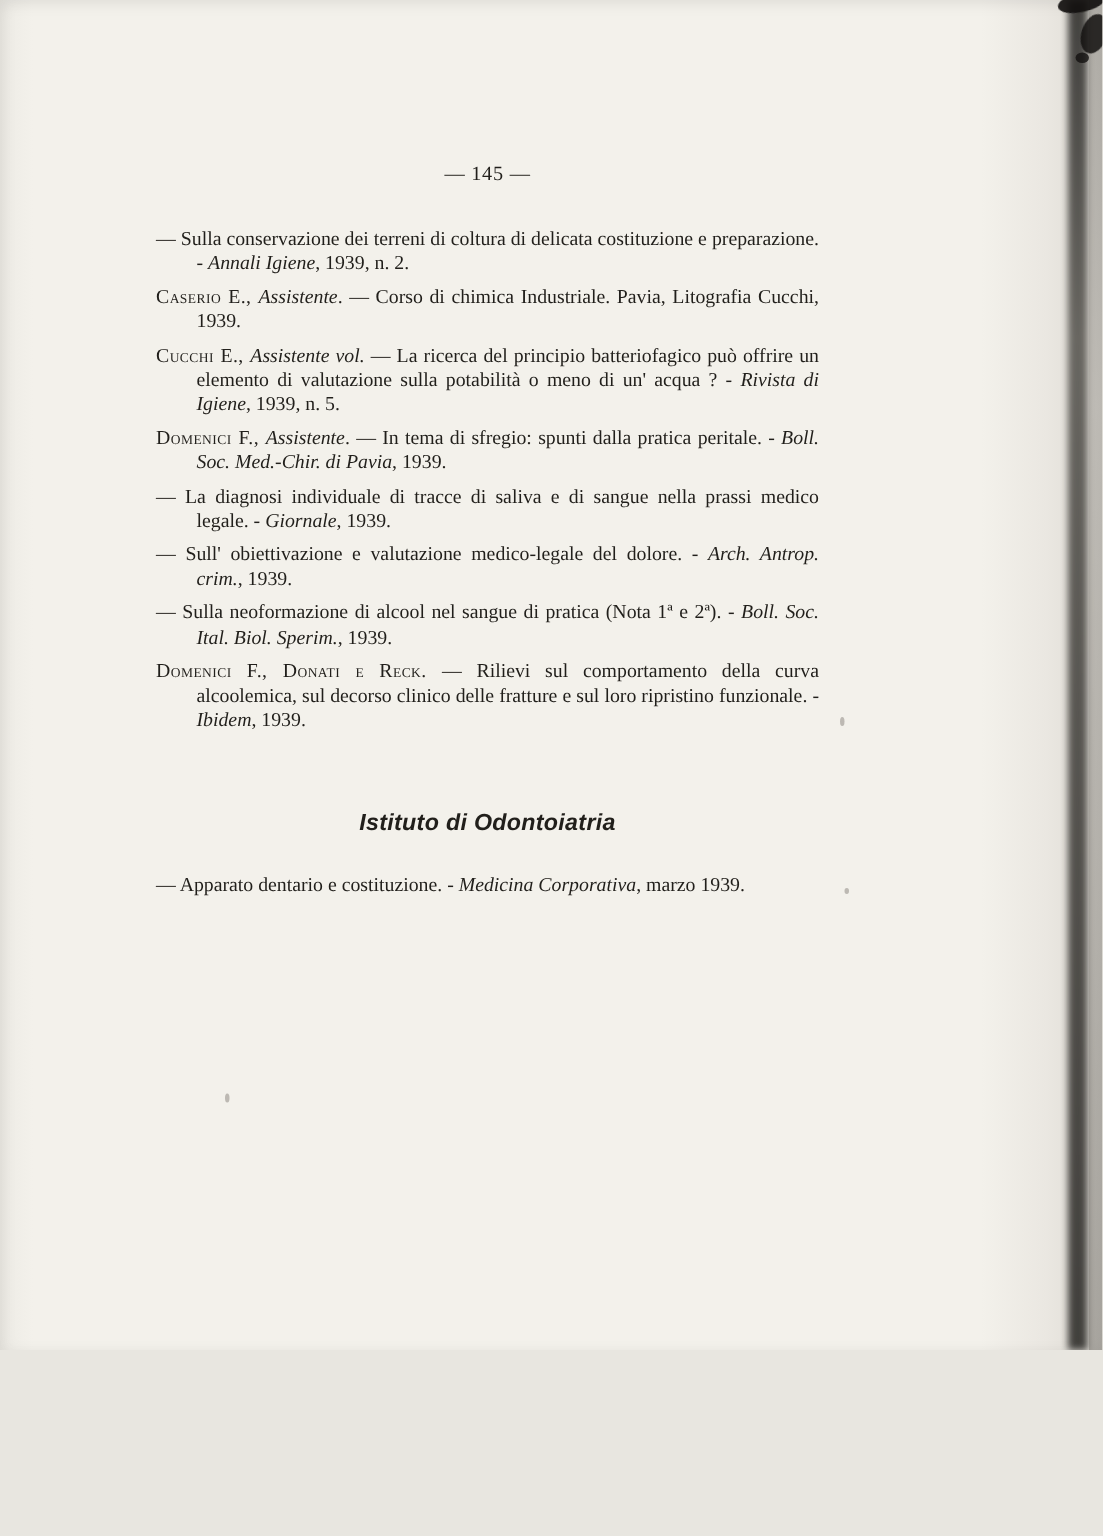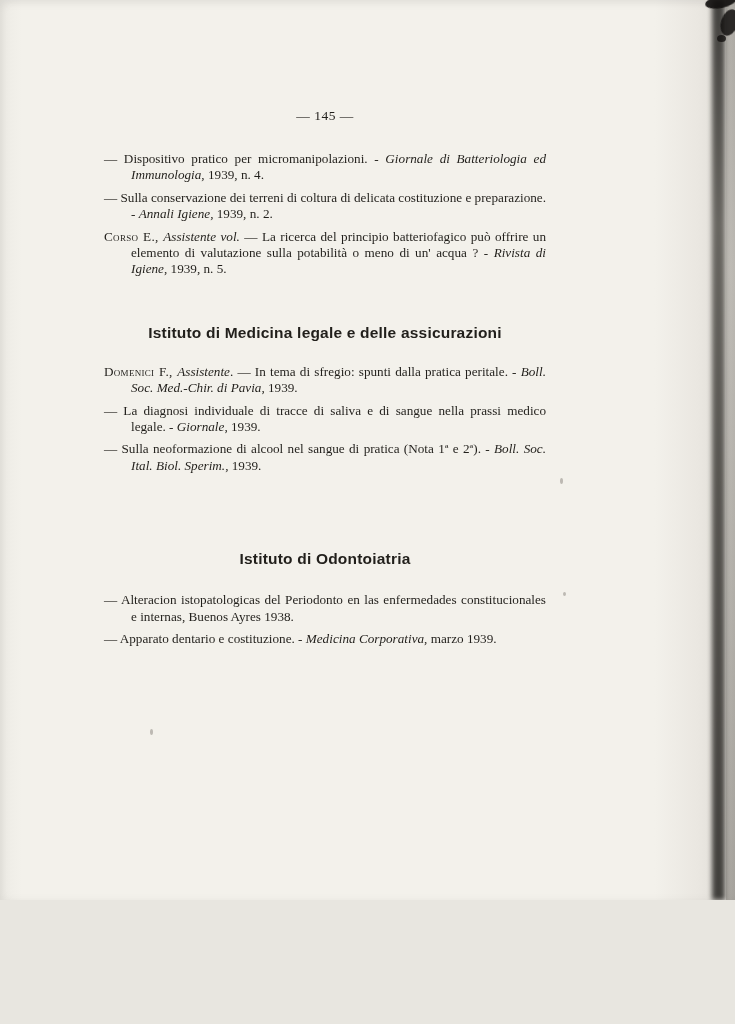--- a/index.html
+++ b/index.html
@@ -42,46 +42,46 @@
     text-align: justify; padding-left: 27px; text-indent: -27px;
   }
   .entry.author { margin-top: 5px; }
   .i  { font-style: italic; }
   .sc { font-variant: small-caps; letter-spacing: .3px; }
   .heading {
     font-family: "Liberation Sans", sans-serif; font-weight: bold;
     font-size: 15.5px; text-align: center; letter-spacing: .2px;
     margin: 46px 0 22px;
   }
-  .heading.odo { margin-top: 76px; margin-bottom: 24px; }
+  .heading.odo { margin-top: 52px; margin-bottom: 24px; font-style: italic; }
 </style>
 </head>
 <body>
 
 <div class="scan">
 
   <div class="page-content">
     <div class="page-number">— 145 —</div>
 
     <div class="entries">
-        <p class="entry"><span class="n">— Dispositivo pratico per micromanipolazioni. - </span><span class="i">Giornale di Batteriologia ed Immunologia</span><span class="n">, 1939, n. 4.</span></p>
         <p class="entry"><span class="n">— Sulla conservazione dei terreni di coltura di delicata costituzione e preparazione. - </span><span class="i">Annali Igiene</span><span class="n">, 1939, n. 2.</span></p>
-        <p class="entry author"><span class="sc">Corso E., </span><span class="i">Assistente vol.</span><span class="n"> — La ricerca del principio batteriofagico può offrire un elemento di valutazione sulla potabilità o meno di un' acqua ? - </span><span class="i">Rivista di Igiene</span><span class="n">, 1939, n. 5.</span></p>
+        <p class="entry author"><span class="sc">Caserio E., </span><span class="i">Assistente</span><span class="n">. — Corso di chimica Industriale. Pavia, Litografia Cucchi, 1939.</span></p>
+        <p class="entry author"><span class="sc">Cucchi E., </span><span class="i">Assistente vol.</span><span class="n"> — La ricerca del principio batteriofagico può offrire un elemento di valutazione sulla potabilità o meno di un' acqua ? - </span><span class="i">Rivista di Igiene</span><span class="n">, 1939, n. 5.</span></p>
       </div>
 
-    <h2 class="heading">Istituto di Medicina legale e delle assicurazioni</h2>
     <div class="entries">
         <p class="entry author"><span class="sc">Domenici F., </span><span class="i">Assistente</span><span class="n">. — In tema di sfregio: spunti dalla pratica peritale. - </span><span class="i">Boll. Soc. Med.-Chir. di Pavia</span><span class="n">, 1939.</span></p>
         <p class="entry"><span class="n">— La diagnosi individuale di tracce di saliva e di sangue nella prassi medico legale. - </span><span class="i">Giornale</span><span class="n">, 1939.</span></p>
+        <p class="entry"><span class="n">— Sull' obiettivazione e valutazione medico-legale del dolore. - </span><span class="i">Arch. Antrop. crim.</span><span class="n">, 1939.</span></p>
         <p class="entry"><span class="n">— Sulla neoformazione di alcool nel sangue di pratica (Nota 1ª e 2ª). - </span><span class="i">Boll. Soc. Ital. Biol. Sperim.</span><span class="n">, 1939.</span></p>
+        <p class="entry author"><span class="sc">Domenici F., Donati e Reck. </span><span class="n">— Rilievi sul comportamento della curva alcoolemica, sul decorso clinico delle fratture e sul loro ripristino funzionale. - </span><span class="i">Ibidem</span><span class="n">, 1939.</span></p>
       </div>
 
     <h2 class="heading odo">Istituto di Odontoiatria</h2>
     <div class="entries">
-        <p class="entry"><span class="n">— Alteracion istopatologicas del Periodonto en las enfermedades constitucionales e internas, Buenos Ayres 1938.</span></p>
         <p class="entry"><span class="n">— Apparato dentario e costituzione. - </span><span class="i">Medicina Corporativa</span><span class="n">, marzo 1939.</span></p>
       </div>
   </div>
 
   <div class="edge-band"></div>
   <div class="edge-outer"></div>
   <div class="corner-mark mark-a"></div>
   <div class="corner-mark mark-b"></div>
   <div class="corner-mark mark-c"></div>
   <div class="speck speck-1"></div>

